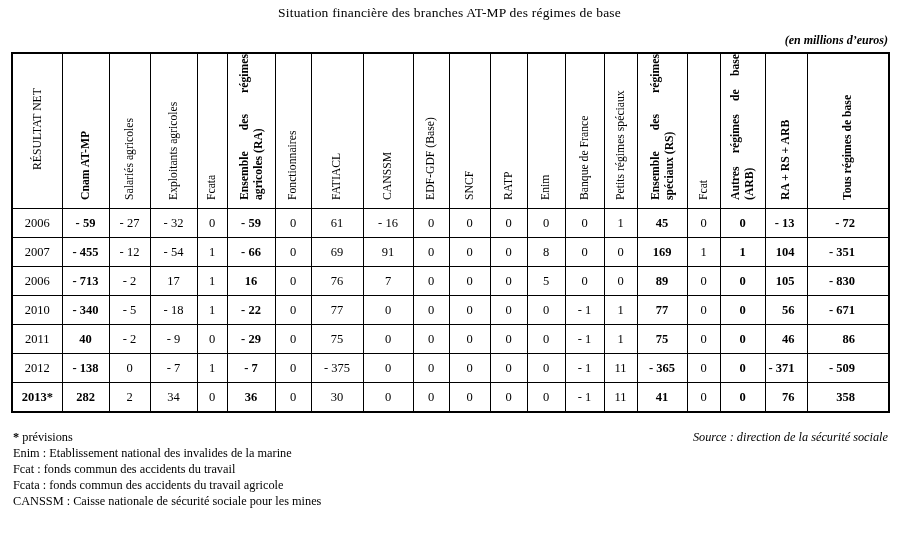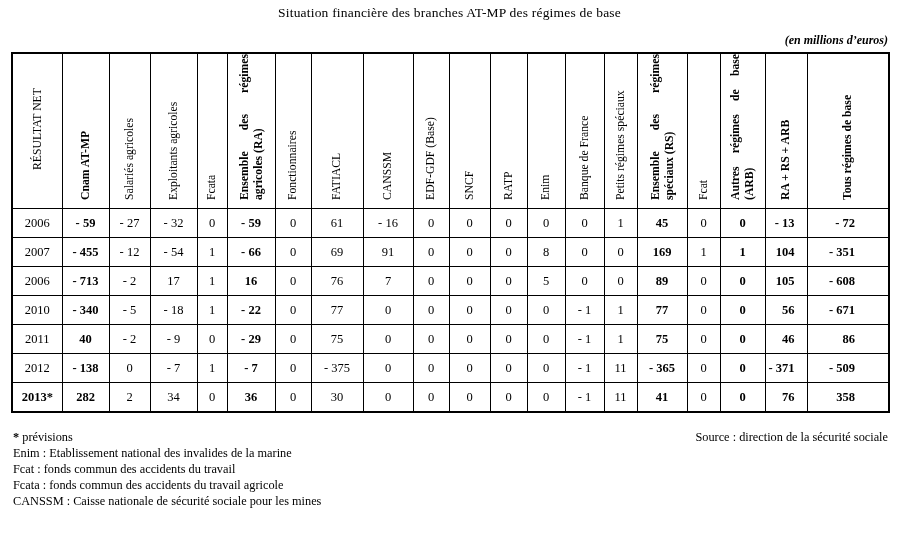--- a/index.html
+++ b/index.html
@@ -67,21 +67,21 @@
   td.r2 { text-align: right; padding-right: 33px; }
 
   .footer {
     margin: 16px 11px 0 13px;
     display: flex;
     justify-content: space-between;
     align-items: flex-start;
     font-size: 12.3px;
   }
   .fline { line-height: 16.1px; white-space: nowrap; }
-  .source { line-height: 16.1px; }
+  .source { font-style: italic; line-height: 16.1px; }
 </style>
 </head>
 <body>
 
 <div class="title">Situation financière des branches AT-MP des régimes de base</div>
 <div class="unit">(en millions d’euros)</div>
 
 <table class="res">
   <colgroup>
       <col style="width: 50px;">
@@ -189,21 +189,21 @@
         <td class="">0</td>
         <td class="">0</td>
         <td class="">0</td>
         <td class="">5</td>
         <td class="">0</td>
         <td class="">0</td>
         <td class="b">89</td>
         <td class="">0</td>
         <td class="b">0</td>
         <td class="b r1">105</td>
-        <td class="b r2">- 608</td>
+        <td class="b r2">- 830</td>
       </tr>
       <tr>
         <th class="">2010</th>
         <td class="b">- 340</td>
         <td class="">- 5</td>
         <td class="">- 18</td>
         <td class="">1</td>
         <td class="b">- 22</td>
         <td class="">0</td>
         <td class="">77</td>

